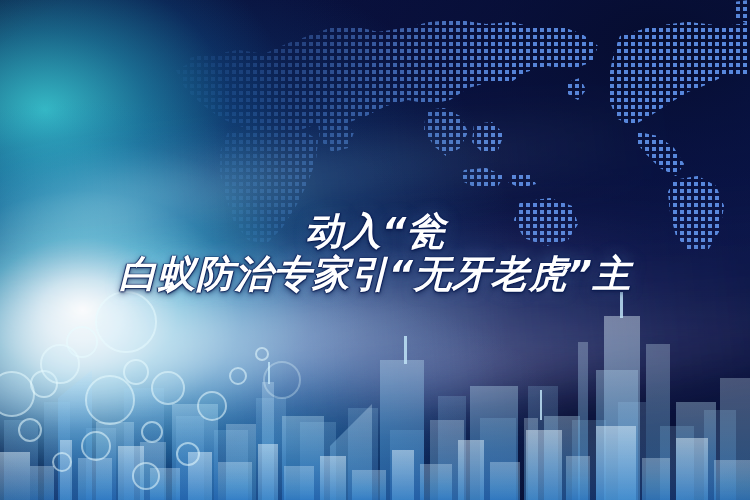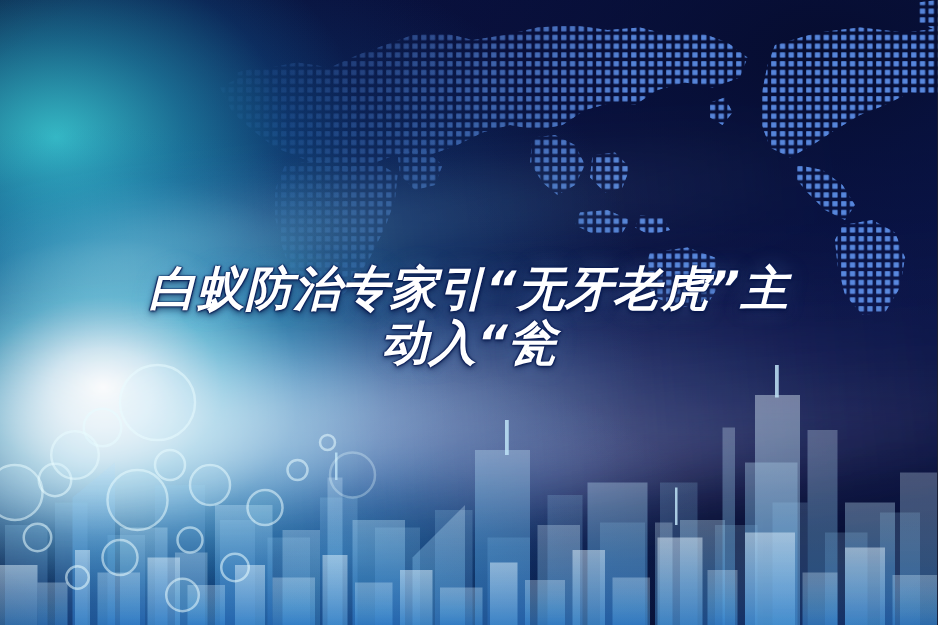--- a/index.html
+++ b/index.html
@@ -345,17 +345,17 @@
         <circle cx="96" cy="166" r="13"></circle>
         <circle cx="212" cy="126" r="13"></circle>
         <circle cx="146" cy="196" r="12"></circle>
       </g>
     </svg>
   </div>
 
   <div class="layer" id="vignette"></div>
 
   <div id="headline">
+    <span class="line">动入“瓮</span>
     <span class="line">白蚁防治专家引“无牙老虎”主</span>
-    <span class="line">动入“瓮</span>
   </div>
 
 </div>
 
 </body></html>

